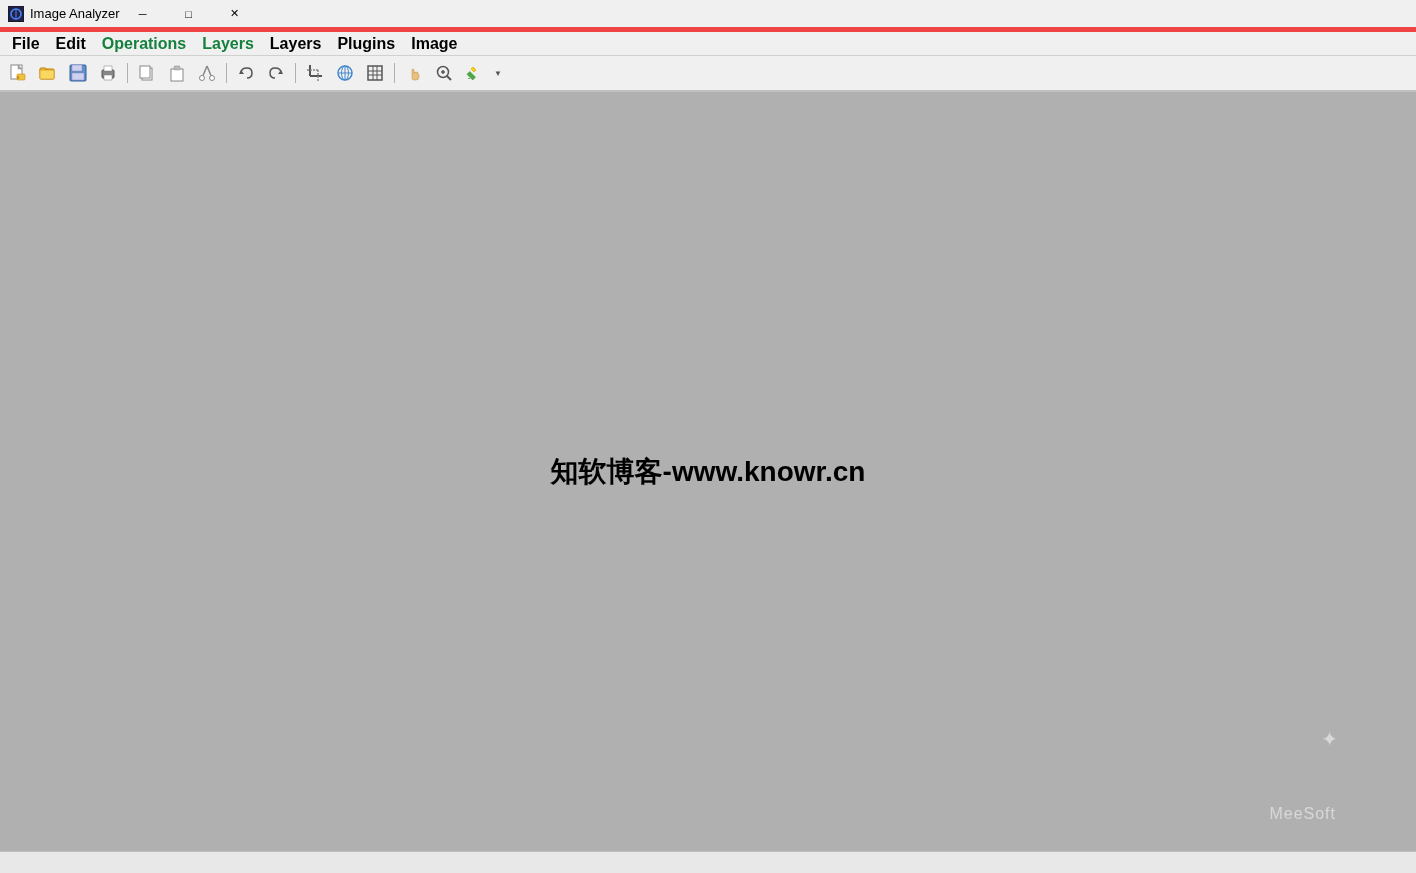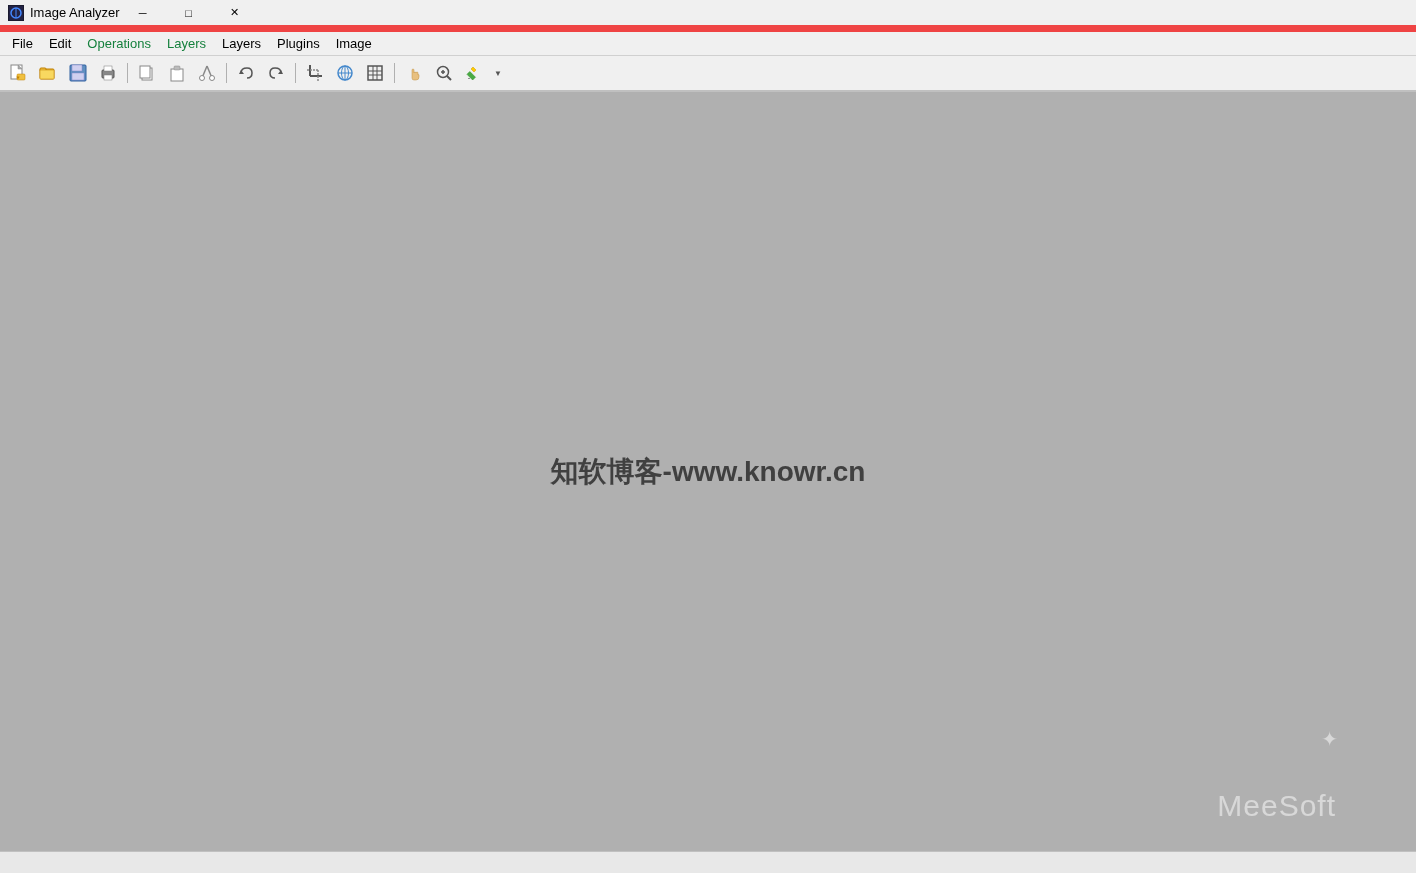--- a/index.html
+++ b/index.html
@@ -14,21 +14,21 @@
       flex-direction: column;
     }
 
     
     #title-bar {
       background: #f0f0f0;
       height: 32px;
       display: flex;
       align-items: center;
       padding: 0 8px;
-      border-bottom: 7px solid #ef4444;
+      border-bottom: 5px solid #ef4444;
       user-select: none;
     }
     #title-bar-icon {
       width: 16px;
       height: 16px;
       margin-right: 6px;
       flex-shrink: 0;
     }
     #window-controls {
       display: flex;
@@ -52,23 +52,24 @@
       background: #f0f0f0;
       height: 24px;
       display: flex;
       align-items: center;
       padding: 0 4px;
       border-bottom: 1px solid #d0d0d0;
     }
     .menu-item {
       padding: 2px 8px;
       cursor: pointer;
-      font-size: 13px;
+      font-size: 16px;
       color: #000;
       border-radius: 2px;
+      font-weight: bold;
     }
     .menu-item.disabled { color: #15803d; cursor: default; }
 
     
     #toolbar {
       background: #f0f0f0;
       height: 36px;
       display: flex;
       align-items: center;
       padding: 0 4px;
@@ -113,34 +114,34 @@
       position: relative;
       overflow: hidden;
     }
 
     
     #watermark {
       position: absolute;
       top: 50%;
       left: 50%;
       transform: translate(-50%, -50%);
-      color: #404040;
+      color: #000000;
       font-size: 28px;
       font-weight: bold;
       white-space: nowrap;
       font-family: 'SimHei', 'Microsoft YaHei', sans-serif;
     }
 
     
     #bottom-brand {
       position: absolute;
       bottom: 28px;
       right: 80px;
       color: rgba(255,255,255,0.5);
-      font-size: 30px;
+      font-size: 16px;
       font-weight: 300;
       letter-spacing: 1px;
     }
 
     
     #sparkle {
       position: absolute;
       bottom: 100px;
       right: 78px;
       color: rgba(255,255,255,0.5);

